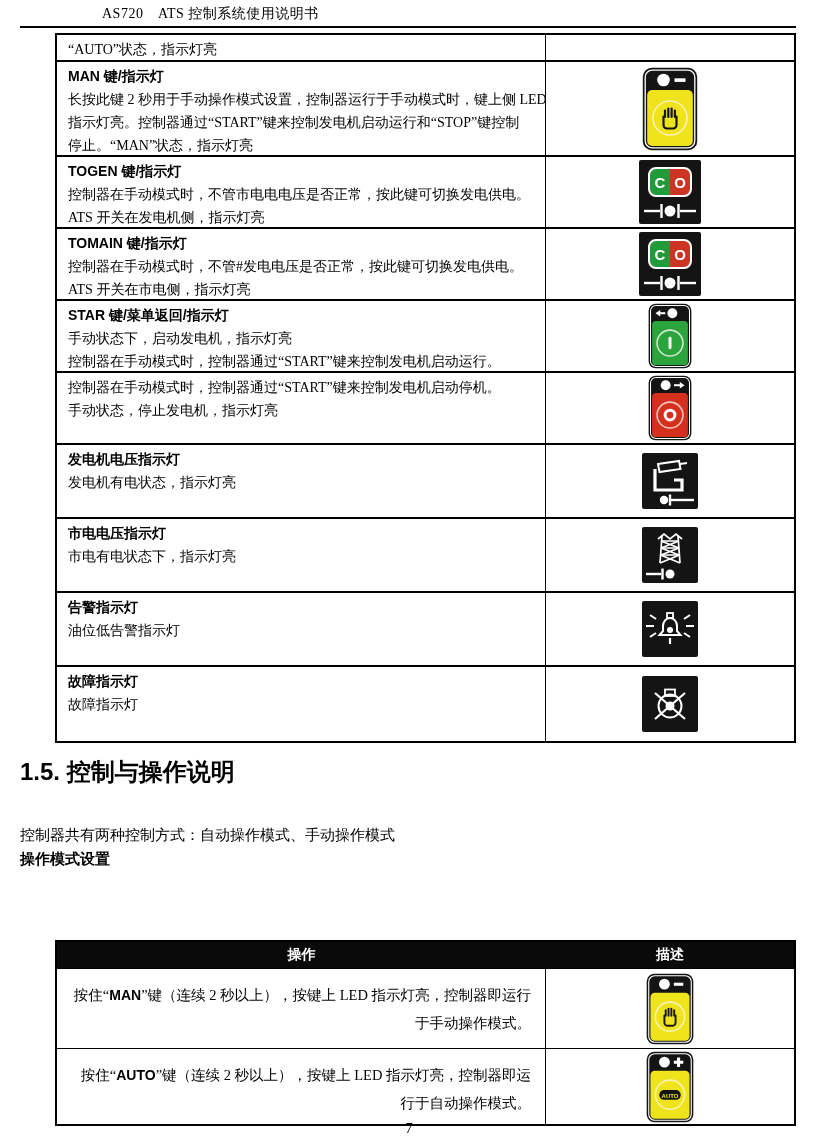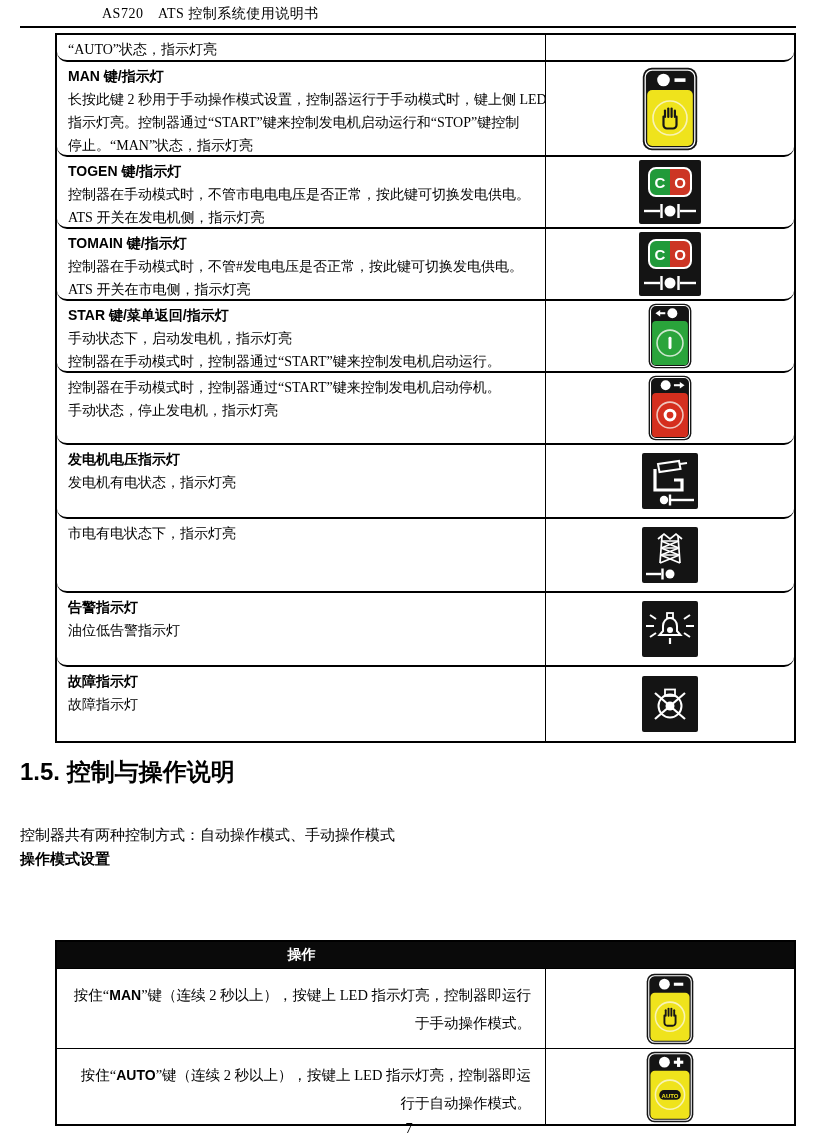--- a/index.html
+++ b/index.html
@@ -3,21 +3,21 @@
 <meta charset="utf-8">
 <style>
   html,body{margin:0;padding:0;}
   body{width:818px;height:1144px;background:#ffffff;position:relative;
        font-family:"Liberation Serif",serif;color:#000;overflow:hidden;}
   .abs{position:absolute;}
   #header-title{left:75px;top:5px;font-size:14px;letter-spacing:.5px;margin-left:27px;}
   #top-rule{left:20px;top:26px;width:776px;height:2px;background:#000;}
 
   .ind-table{left:55px;top:33px;width:741px;border:2px solid #000;box-sizing:border-box;background:#fff;}
-  .t-row{display:flex;border-bottom:2px solid #000;box-sizing:border-box;border-radius:10px;}
+  .t-row{display:flex;border-bottom:2px solid #000;box-sizing:border-box;}
   .t-row:last-child{border-bottom:none;}
   .desc{width:489px;border-right:1.5px solid #000;box-sizing:border-box;
         padding:3px 4px 0 11px;overflow:hidden;}
   .icon-cell{flex:1;display:flex;align-items:center;justify-content:center;}
   .row-title{font-family:"Liberation Sans",sans-serif;font-weight:bold;font-size:14px;line-height:23px;}
   .line{font-size:14px;line-height:23px;white-space:nowrap;}
   .h27{height:27px}.h95{height:95px}.h72{height:72px}.h74{height:74px}
 
   #section-heading{left:20px;top:756px;font-family:"Liberation Sans",sans-serif;
         font-weight:bold;font-size:24px;}
@@ -185,20 +185,21 @@
         </g>
         <circle cx="22" cy="47" r="4.2" fill="#ffffff"></circle>
         <line x1="28" y1="41.5" x2="28" y2="52.5" stroke="#ffffff" stroke-width="2.4"></line>
         <line x1="29" y1="47" x2="52" y2="47" stroke="#ffffff" stroke-width="2.4"></line>
       </svg>
     </div>
   </div>
 
   <div class="t-row h74">
     <div class="desc">
+      <div class="row-title">市电电压指示灯</div>
       <div class="line">市电有电状态下，指示灯亮</div>
     </div>
     <div class="icon-cell">
       <svg width="56" height="56" viewBox="0 0 56 56">
         <rect width="56" height="56" rx="2" fill="#141414"></rect>
         <g stroke="#ffffff" stroke-width="1.7" fill="none">
           <path d="M20,9 L18,36 M36,9 L38,36"></path>
           <path d="M16,12 L22,7 L28,12 L34,7 L40,12"></path>
           <path d="M19,14 H37 M19,21 H37 M18.5,28 H37.5"></path>
           <path d="M19,14 L37,21 M37,14 L19,21 M19,21 L37,28 M37,21 L19,28 M18.5,28 L38,36 M37.5,28 L18,36"></path>
@@ -254,20 +255,21 @@
   </div>
 </div>
 
 <div class="abs" id="section-heading">1.5. 控制与操作说明</div>
 <div class="abs" id="intro-line">控制器共有两种控制方式：自动操作模式、手动操作模式</div>
 <div class="abs" id="sub-heading">操作模式设置</div>
 
 <div class="abs op-table">
   <div class="op-header">
     <div class="hcell left">操作</div>
+    <div class="hcell right">描述</div>
   </div>
 
   <div class="op-row oph80">
     <div class="op-desc">
       <span>按住“</span><b>MAN</b><span>”键（连续 2 秒以上），按键上 LED 指示灯亮，控制器即运行于手动操作模式。</span>
     </div>
     <div class="icon-cell">
       <svg width="48" height="72" viewBox="0 0 56 84">
         <rect x="0.8" y="0.8" width="54.4" height="82.4" rx="9" fill="#141414"></rect>
         <rect x="3.2" y="3.2" width="49.6" height="77.6" rx="7" fill="none" stroke="#ffffff" stroke-width="1.3"></rect>

